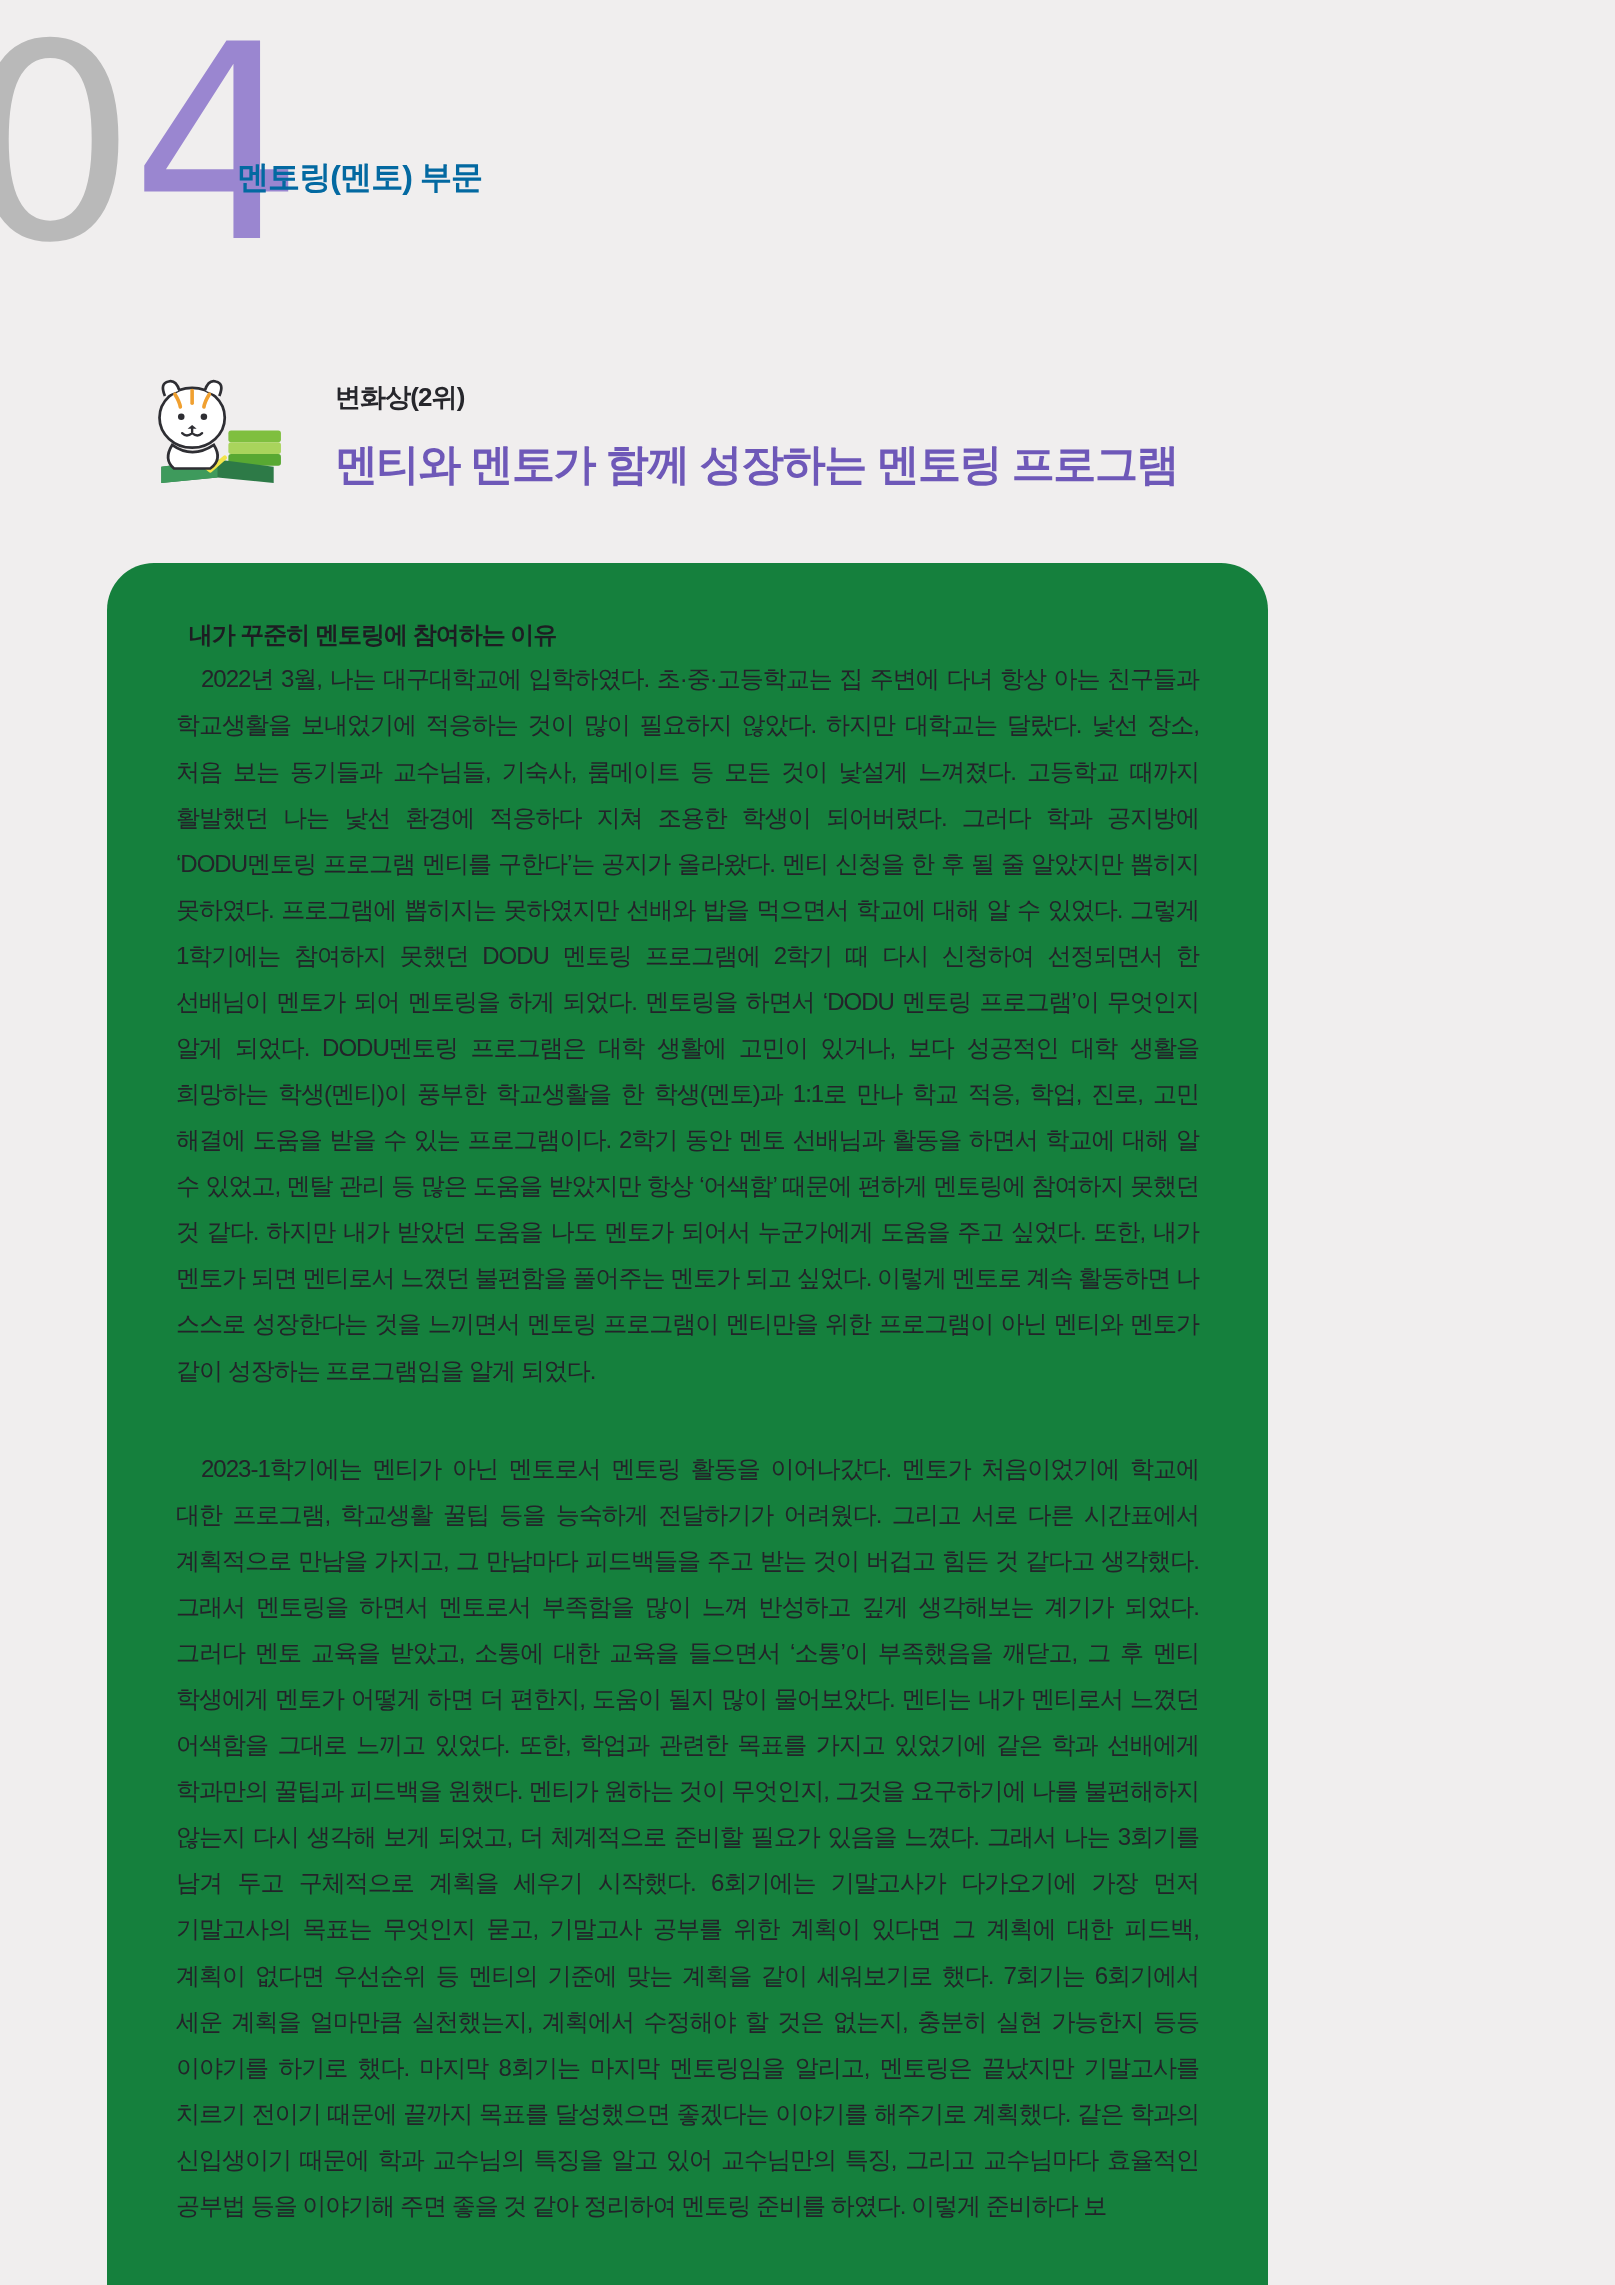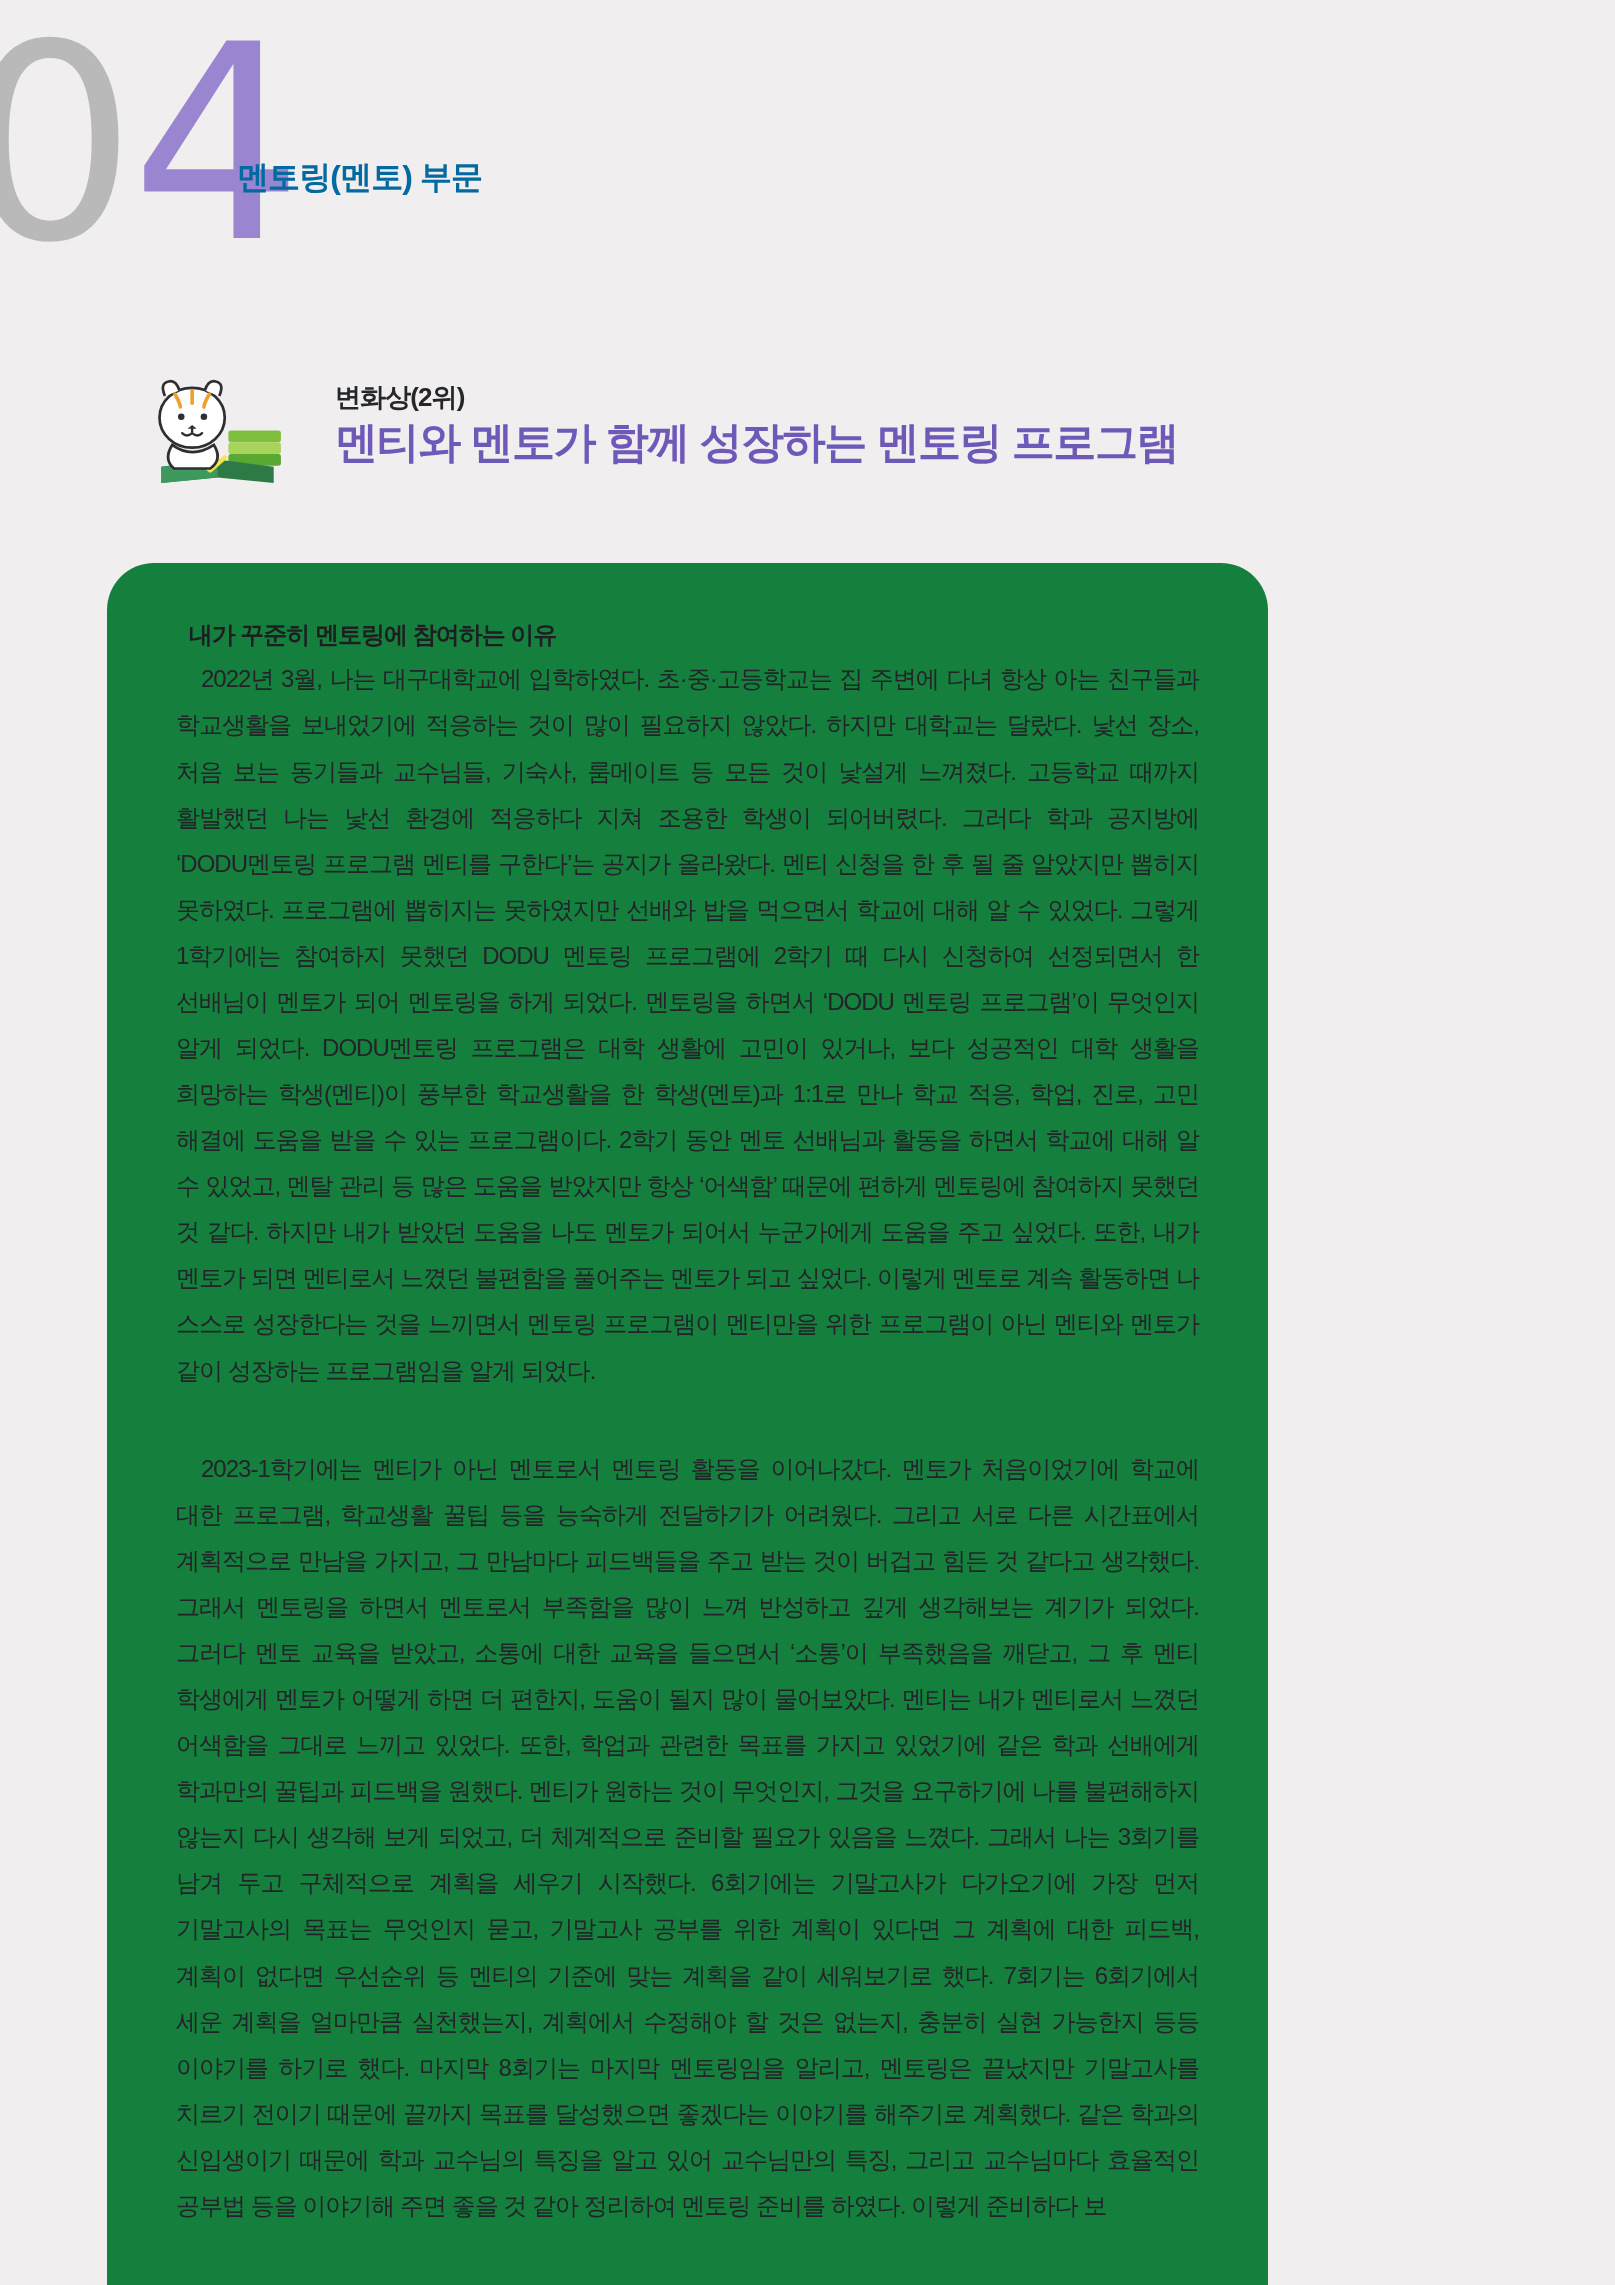--- a/index.html
+++ b/index.html
@@ -68,21 +68,21 @@
   .award-texts {
     position: absolute;
     left: 335px;
     top: 9px;
   }
   .award-rank {
     font-size: 26px;
     font-weight: 700;
     color: #26262b;
     letter-spacing: -0.9px;
-    margin-bottom: 4px;
+    margin-bottom: 26px;
   }
   .award-title {
     font-size: 43px;
     font-weight: 700;
     color: #6e58b8;
     letter-spacing: -1.4px;
     line-height: 1.1;
   }
 
   

